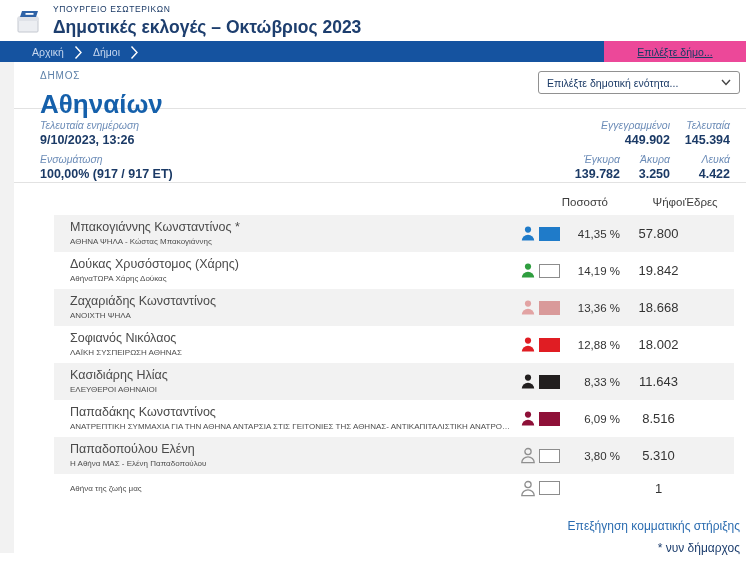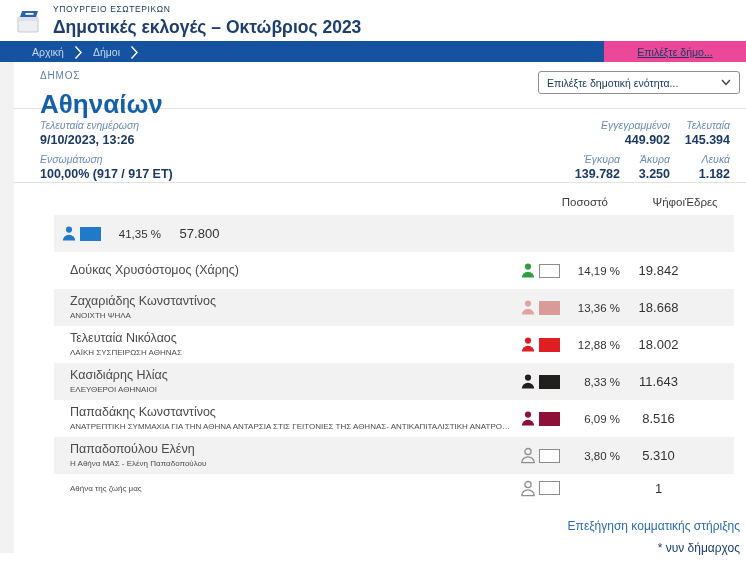--- a/index.html
+++ b/index.html
@@ -149,52 +149,57 @@
           <div class="sr-cell">
             <div class="stat-label">Έγκυρα</div>
             <div class="stat-value">139.782</div>
           </div>
           <div class="sr-cell">
             <div class="stat-label">Άκυρα</div>
             <div class="stat-value">3.250</div>
           </div>
           <div class="sr-cell">
             <div class="stat-label">Λευκά</div>
-            <div class="stat-value">1.182</div>
+            <div class="stat-value">4.422</div>
           </div>
         </div>
       </div>
     </div>
 
     <div class="divider"></div>
 
     <div class="theader">
       <div class="h-name"></div>
       <div class="th th-pct">Ποσοστό</div>
       <div class="th th-votes">Ψήφοι</div>
       <div class="th th-seats">Έδρες</div>
     </div>
 
     <div class="rows" id="rows">
   <div class="row gray">
+    <div class="cell-name">
+      <div class="cand-name">Μπακογιάννης Κωνσταντίνος *</div>
+      <div class="cand-party">ΑΘΗΝΑ ΨΗΛΑ - Κώστας Μπακογιάννης</div>
+    </div>
     <div class="cell-icon">
       <svg width="16" height="17" viewBox="0 0 16 17">
         <circle class="p-head" cx="8" cy="4.6" r="3.1" fill="#1f7bc9"></circle>
         <path class="p-body" d="M1.8 15.6 a6.2 5.8 0 0 1 12.4 0 z" fill="#1f7bc9"></path>
       </svg>
       <div class="party-box" style="background: rgb(31, 123, 201); border: 1px solid rgb(31, 123, 201);"></div>
     </div>
     <div class="cell-pct">41,35 %</div>
     <div class="cell-votes">57.800</div>
     <div class="cell-seats"></div>
   </div>
 
   <div class="row">
     <div class="cell-name">
       <div class="cand-name">Δούκας Χρυσόστομος (Χάρης)</div>
+      <div class="cand-party">ΑθήναΤΩΡΑ Χάρης Δούκας</div>
     </div>
     <div class="cell-icon">
       <svg width="16" height="17" viewBox="0 0 16 17">
         <circle class="p-head" cx="8" cy="4.6" r="3.1" fill="#2f9e3f"></circle>
         <path class="p-body" d="M1.8 15.6 a6.2 5.8 0 0 1 12.4 0 z" fill="#2f9e3f"></path>
       </svg>
       <div class="party-box" style="background: rgb(255, 255, 255); border: 1px solid rgb(140, 140, 140);"></div>
     </div>
     <div class="cell-pct">14,19 %</div>
     <div class="cell-votes">19.842</div>
@@ -213,21 +218,21 @@
       </svg>
       <div class="party-box" style="background: rgb(217, 154, 154); border: 1px solid rgb(217, 154, 154);"></div>
     </div>
     <div class="cell-pct">13,36 %</div>
     <div class="cell-votes">18.668</div>
     <div class="cell-seats"></div>
   </div>
 
   <div class="row">
     <div class="cell-name">
-      <div class="cand-name">Τελευταία Νικόλαος</div>
+      <div class="cand-name">Σοφιανός Νικόλαος</div>
       <div class="cand-party">ΛΑΪΚΗ ΣΥΣΠΕΙΡΩΣΗ ΑΘΗΝΑΣ</div>
     </div>
     <div class="cell-icon">
       <svg width="16" height="17" viewBox="0 0 16 17">
         <circle class="p-head" cx="8" cy="4.6" r="3.1" fill="#e01d23"></circle>
         <path class="p-body" d="M1.8 15.6 a6.2 5.8 0 0 1 12.4 0 z" fill="#e01d23"></path>
       </svg>
       <div class="party-box" style="background: rgb(224, 29, 35); border: 1px solid rgb(224, 29, 35);"></div>
     </div>
     <div class="cell-pct">12,88 %</div>

